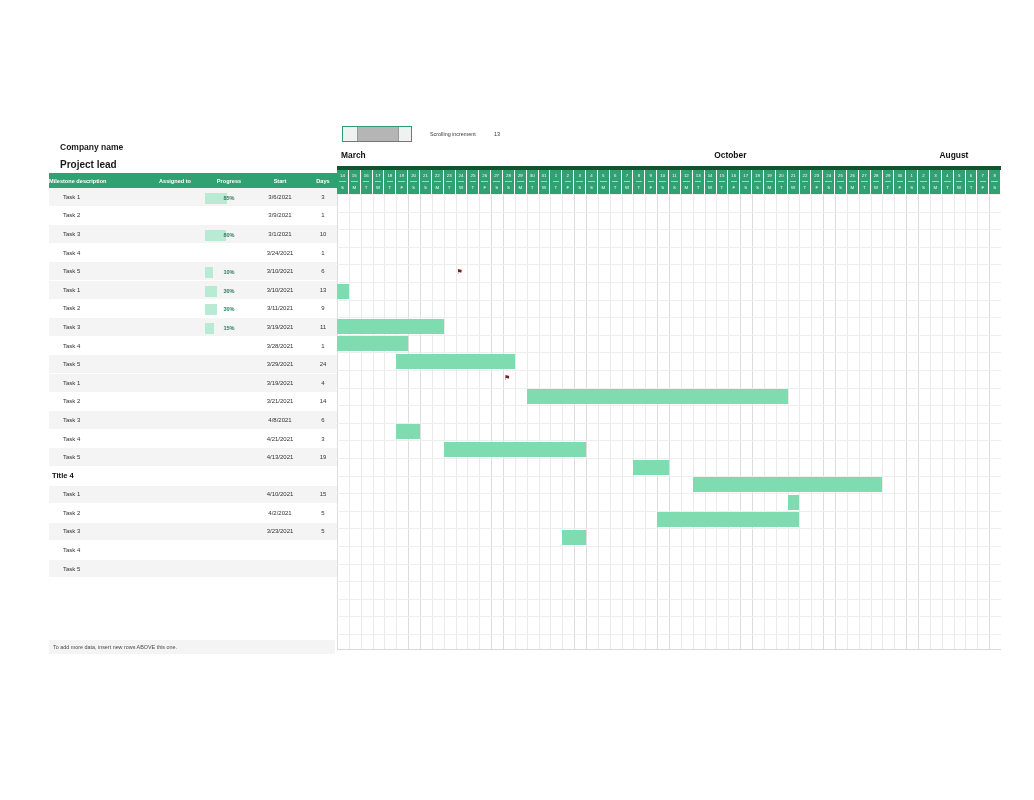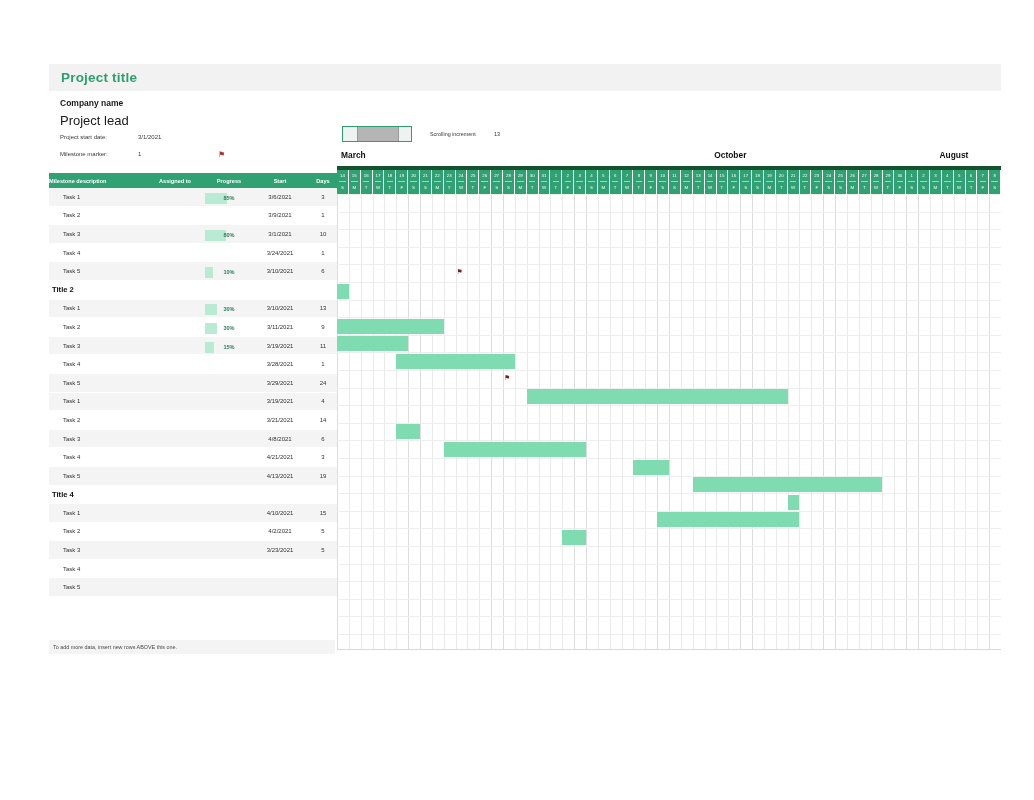--- a/index.html
+++ b/index.html
@@ -41,24 +41,25 @@
     left: 60px;
     top: 95px;
     width: 290px;
   }
   .meta .company {
     font-size: 8.5px;
     font-weight: bold;
     color: #1a1a1a;
     height: 17px;
     line-height: 17px;
+    margin-top: 44px;
   }
   .meta .lead {
-    font-size: 13px;
-    font-weight: normal;
+    font-size: 10px;
+    font-weight: bold;
     color: #1a1a1a;
     height: 17px;
     line-height: 17px;
   }
   .meta-row {
     display: flex;
     height: 17px;
     line-height: 17px;
     font-size: 6px;
     color: #3a3a3a;
@@ -270,23 +271,20 @@
     color: #7a2020;
     font-size: 7px;
     line-height: 8px;
   }
 </style>
 </head>
 <body>
 
 <div id="page">
 
-  <div class="title-banner">
-    <span class="ttl">Project title</span>
-  </div>
 
   <div class="meta">
     <div class="company">Company name</div>
     <div class="lead">Project lead</div>
     <div class="meta-row">
       <span class="lbl">Project start date:</span>
       <span class="val">3/1/2021</span>
     </div>
     <div class="meta-row">
       <span class="lbl">Milestone marker:</span>
@@ -348,23 +346,20 @@
           <td class="c-desc">Task 5</td>
           <td class="c-assn"></td>
           <td class="c-prog progcell">
             <span class="progwrap">
               <span class="progfill" style="width: 17.8%;"></span>
               <span class="progtxt">10%</span>
             </span>
           </td>
           <td class="c-start">3/10/2021</td>
           <td class="c-days">6</td>
-        </tr>
-        <tr class="group">
-          <td colspan="5">Title 2</td>
         </tr>
         <tr class="task alt">
           <td class="c-desc">Task 1</td>
           <td class="c-assn"></td>
           <td class="c-prog progcell">
             <span class="progwrap">
               <span class="progfill" style="width: 25.4%;"></span>
               <span class="progtxt">30%</span>
             </span>
           </td>

